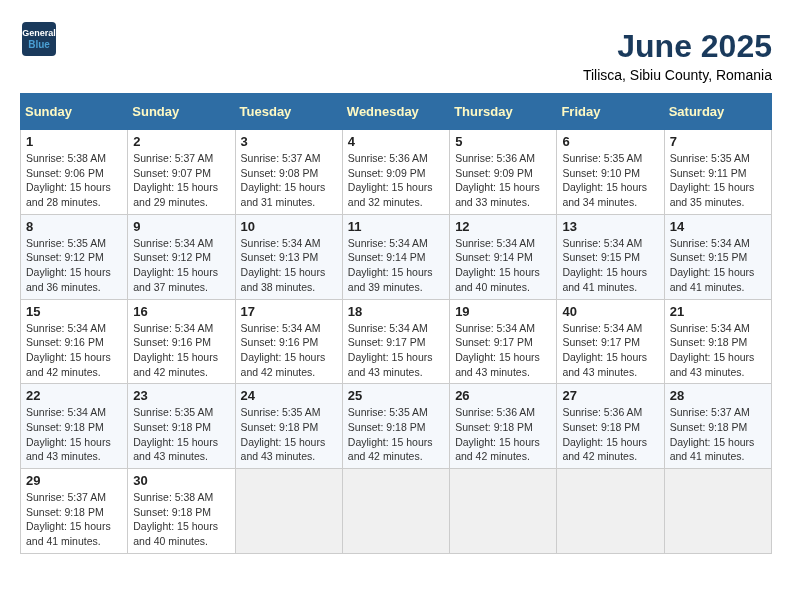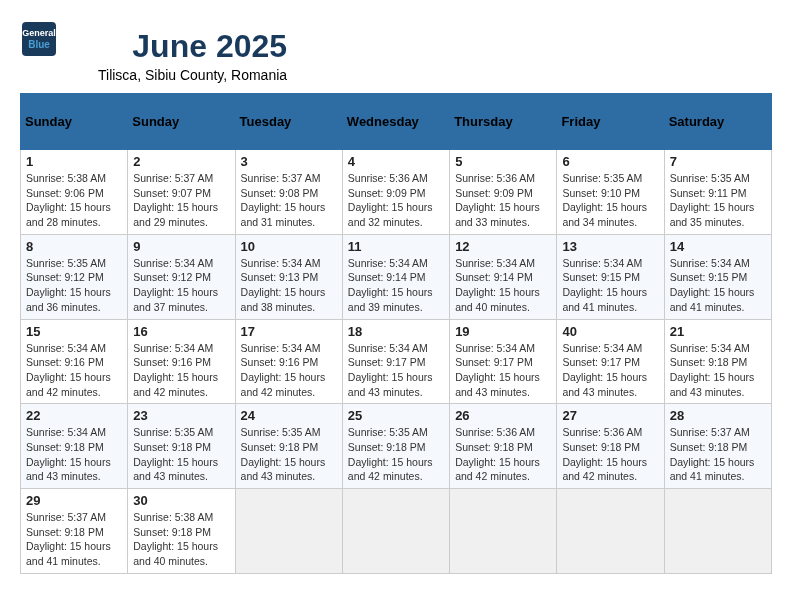--- a/index.html
+++ b/index.html
@@ -5,21 +5,21 @@
     * { box-sizing: border-box; margin: 0; padding: 0; }
     body {
       font-family: Arial, sans-serif;
       background: #fff;
       width: 792px;
       min-height: 612px;
       padding: 20px;
     }
     .header {
       display: flex;
-      justify-content: flex-start;
+      justify-content: space-between;
       align-items: flex-start;
       margin-bottom: 10px;
       gap: 40px;
     }
     .logo {
       display: flex;
       flex-direction: column;
       align-items: flex-start;
     }
     .title-block {
@@ -36,22 +36,22 @@
       color: #000000;
       margin-top: 2px;
     }
     .calendar {
       width: 100%;
       border-collapse: collapse;
       font-size: 11px;
     }
     .calendar th {
       background: #2e6da4;
-      color: #000000;
-      padding: 20px 4px;
+      color: #fef9c3;
+      padding: 10px 4px;
       text-align: left;
       font-size: 13px;
       font-weight: bold;
       border: 1px solid #2e6da4;
     }
     .calendar td {
       border: 1px solid #ccc;
       padding: 4px 5px;
       vertical-align: top;
       width: 107px;

